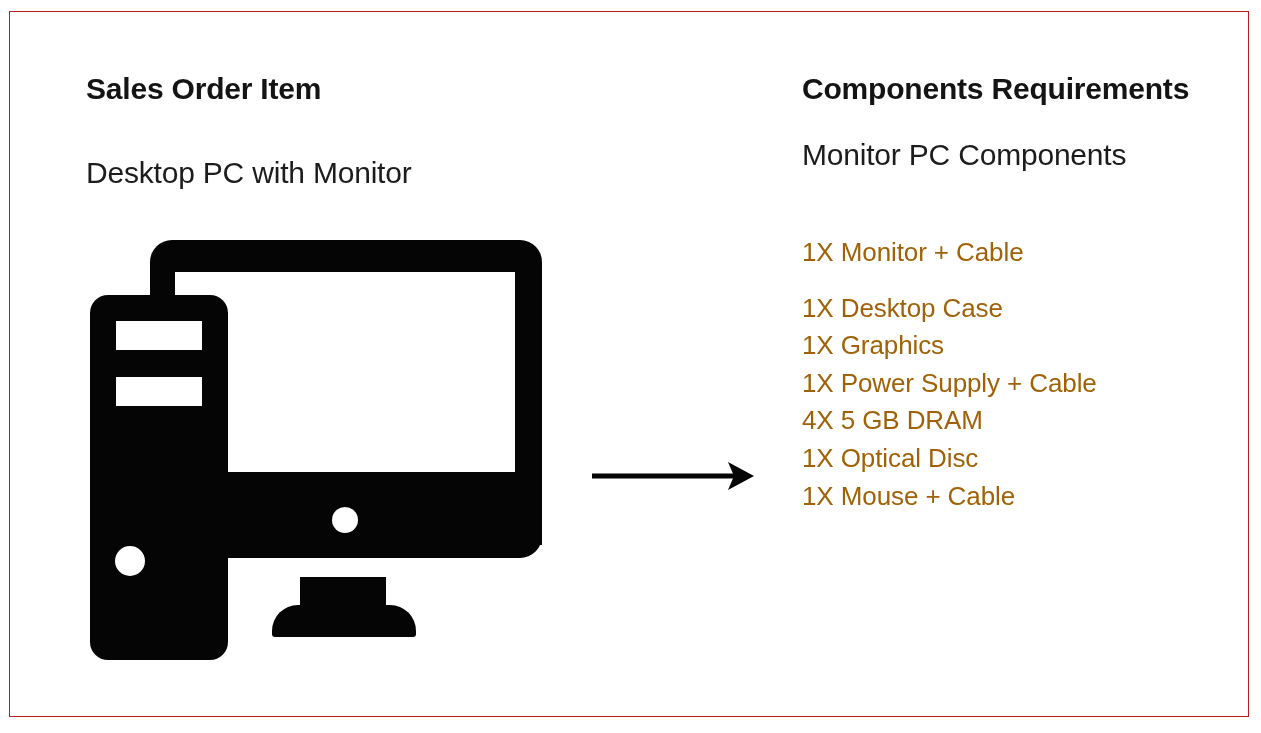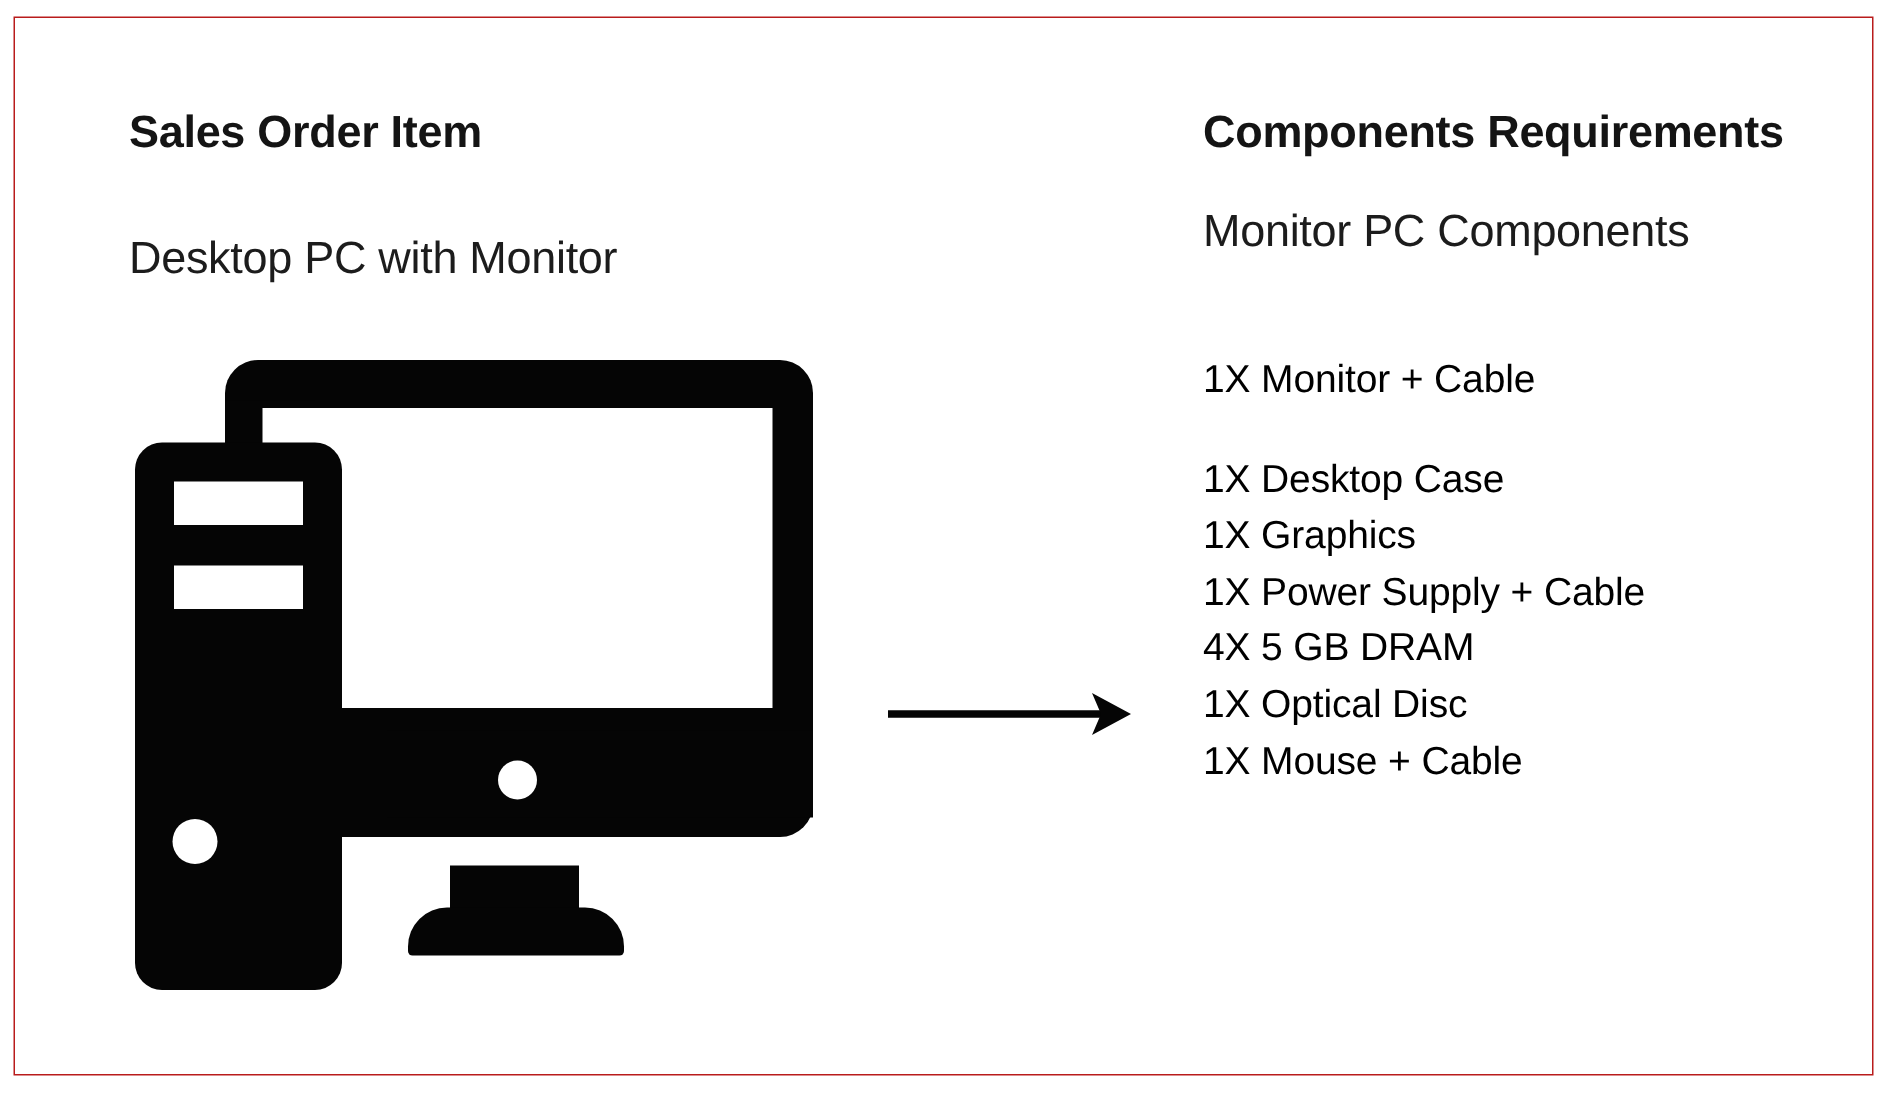--- a/index.html
+++ b/index.html
@@ -59,26 +59,26 @@
     position: absolute;
     left: 792px;
     top: 222px;
     margin: 0;
     padding: 0;
     list-style: none;
   }
   #req-list li {
     font-size: 26px;
     line-height: 37.6px;
-    color: #000000;
+    color: #a16207;
     white-space: nowrap;
     letter-spacing: -0.1px;
   }
   #req-list li.spaced-before {
-    margin-top: 29px;
+    margin-top: 18px;
   }
 
   
   #arrow {
     position: absolute;
     left: 582px;
     top: 446px;
     width: 162px;
     height: 36px;
   }

